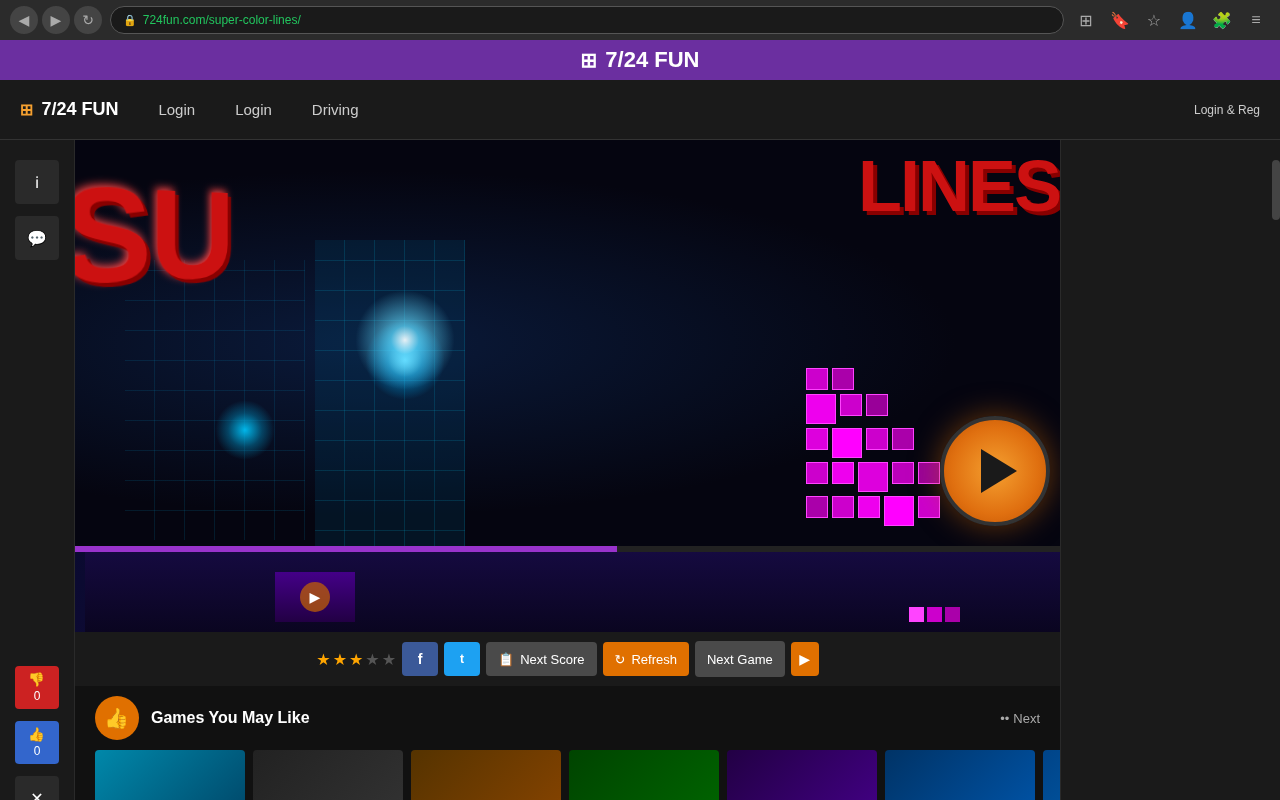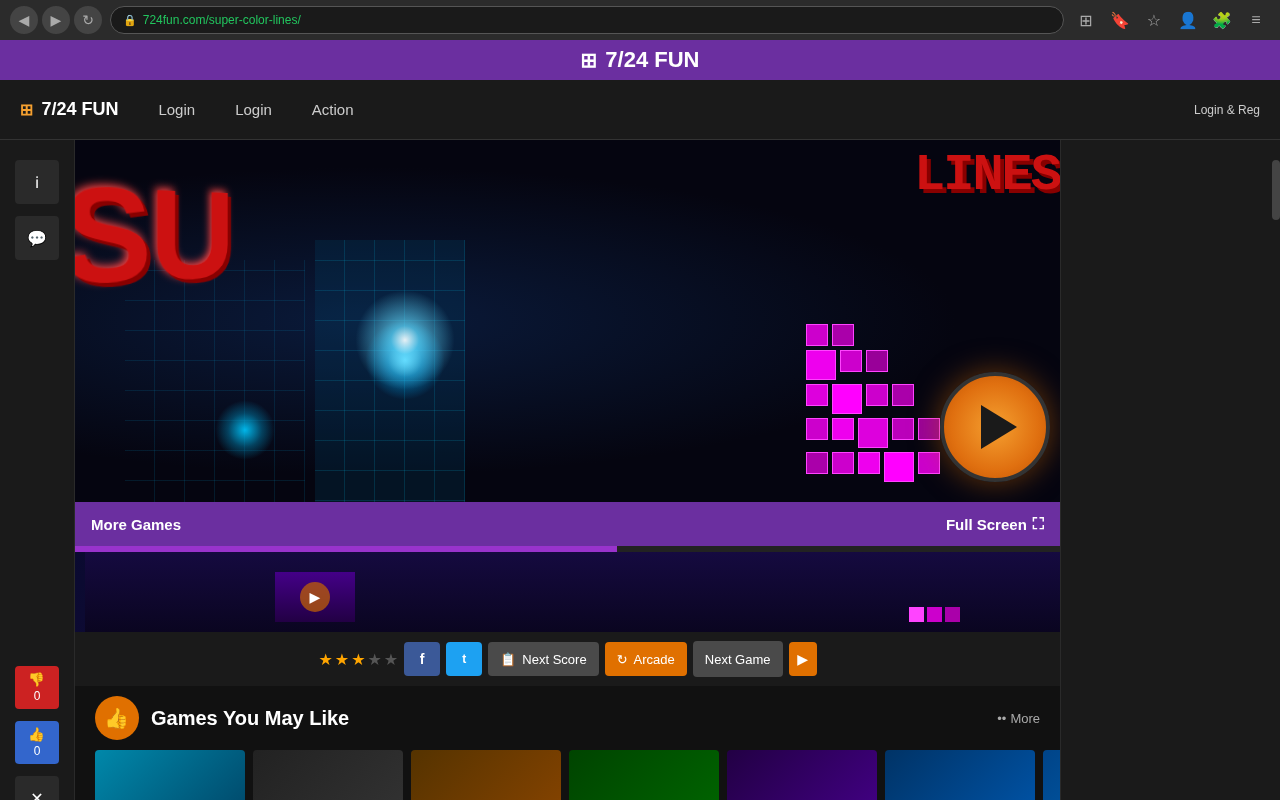--- a/index.html
+++ b/index.html
@@ -295,21 +295,21 @@
       display: flex;
       align-items: center;
       gap: 12px;
     }
     .like-icon-circle {
       width: 44px; height: 44px; border-radius: 50%;
       background: #e07000; display: flex; align-items: center; justify-content: center;
       color: white; font-size: 20px; flex-shrink: 0;
     }
     .games-section-title {
-      color: white; font-size: 20px; font-weight: bold;
+      color: white; font-size: 16px; font-weight: bold;
     }
     .more-link {
       margin-left: auto; color: #aaa; font-size: 13px; cursor: pointer; display: flex; align-items: center; gap: 4px;
     }
 
     
     .game-thumbs {
       padding: 0 20px 10px;
       background: #111;
       display: flex;
@@ -385,21 +385,21 @@
   </div>
 
   <div class="site-header">
     <div class="site-logo">
       <span class="site-logo-icon" style="color:#f5a030;">⊞</span>
       <span style="color:white;">7/24 FUN</span>
     </div>
     <nav class="nav-menu">
       <a class="nav-item">Login</a>
       <a class="nav-item">Login</a>
-      <a class="nav-item">Action</a>
+      <a class="nav-item">Driving</a>
     </nav>
     <div class="header-right">Login &amp; Reg</div>
   </div>
 
   <div class="main-layout">
 
     <div class="left-sidebar">
       <button class="sidebar-btn">
         <span>ℹ</span>
       </button>
@@ -432,21 +432,21 @@
           <div class="grid-blocks-center"></div>
 
           <div class="glow-star-left"></div>
           <div class="glow-star-center"></div>
 
           <div style="position:absolute;left:280px;top:150px;width:100px;height:100px;background:radial-gradient(circle,rgba(255,255,255,0.9) 0%,rgba(100,220,255,0.7) 20%,transparent 70%);border-radius:50%;"></div>
 
           <div class="game-title-left" style="font-size:130px; left:-10px; top:20px; z-index:10;">SU</div>
 
           <div class="game-title-right" style="z-index:10; right:0; top:10px;">
-            <div style="font-size:52px; color:#cc1111; text-shadow:4px 4px 0 #880000; font-family:Liberation Mono, monospace; font-weight:900; line-height:1;">LINES</div>
+            <div style="font-size:72px; color:#cc1111; text-shadow:4px 4px 0 #880000; font-family:Liberation Sans, sans-serif; font-weight:900; line-height:1;">LINES</div>
           </div>
 
           <div class="pink-blocks">
             <div class="pink-row">
               <div class="pink-block pink-block-small" style="width:22px;height:22px;background:#cc00cc;"></div>
               <div class="pink-block pink-block-small" style="width:22px;height:22px;background:#aa00aa;"></div>
             </div>
             <div class="pink-row">
               <div class="pink-block" style="width:30px;height:30px;background:#ee00ee;"></div>
               <div class="pink-block" style="width:22px;height:22px;background:#cc00cc;"></div>
@@ -474,27 +474,20 @@
             </div>
           </div>
 
           <div class="play-button">
             <div class="play-triangle"></div>
           </div>
 
         </div>
       </div>
 
-      <div class="game-bottom-bar">
-        <button class="more-games-btn">More Games</button>
-        <button class="fullscreen-btn">
-          <span>Full Screen</span>
-          <span style="font-size:16px;">⛶</span>
-        </button>
-      </div>
 
       <div class="progress-bar-container">
         <div class="progress-bar"></div>
       </div>
 
       <div class="preview-strip">
         <div class="preview-strip-img">
           <div style="position:relative;width:100%;height:100%;overflow:hidden;">
 
             <div style="position:absolute;left:10px;bottom:0;width:100%;height:100%;background:linear-gradient(to top, #0a0520 0%, #150a40 100%);"></div>
@@ -524,38 +517,38 @@
         </button>
         <button class="tw-btn">
           <span style="font-weight:bold;font-size:12px;">t</span>
         </button>
         <button class="save-btn">
           <span>📋</span>
           <span>Next Score</span>
         </button>
         <button class="refresh-btn">
           <span>↻</span>
-          <span>Arcade</span>
+          <span>Refresh</span>
         </button>
         <button class="next-btn">
           <span>Next Game</span>
         </button>
         <button class="next-arrow">
           <span>▶</span>
         </button>
       </div>
 
       <div class="games-section">
         <div class="like-icon-circle">
           <span>👍</span>
         </div>
         <span class="games-section-title">Games You May Like</span>
         <div class="more-link">
           <span>••</span>
-          <span>More</span>
+          <span>Next</span>
         </div>
       </div>
 
       <div class="game-thumbs">
         <div class="game-thumb thumb-1"></div>
         <div class="game-thumb thumb-2"></div>
         <div class="game-thumb thumb-3"></div>
         <div class="game-thumb thumb-4"></div>
         <div class="game-thumb thumb-5"></div>
         <div class="game-thumb thumb-6"></div>

